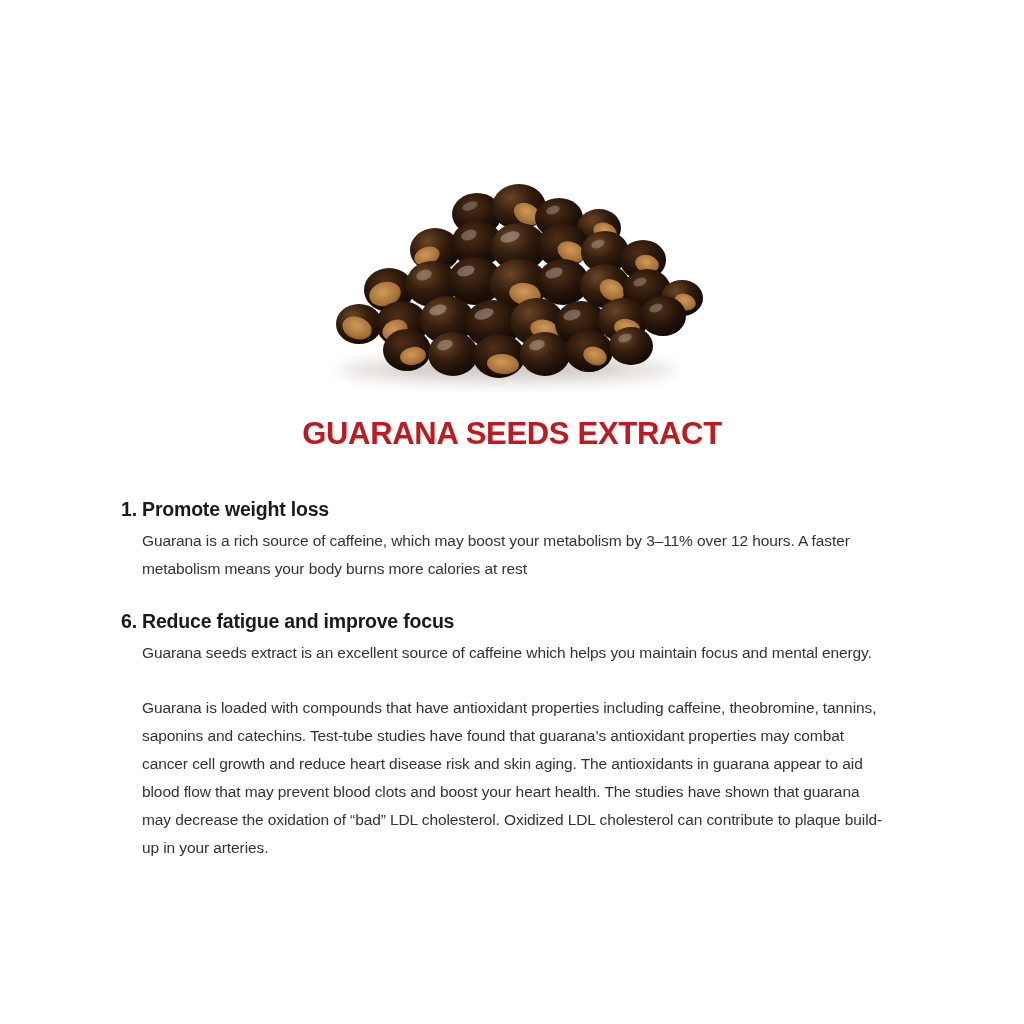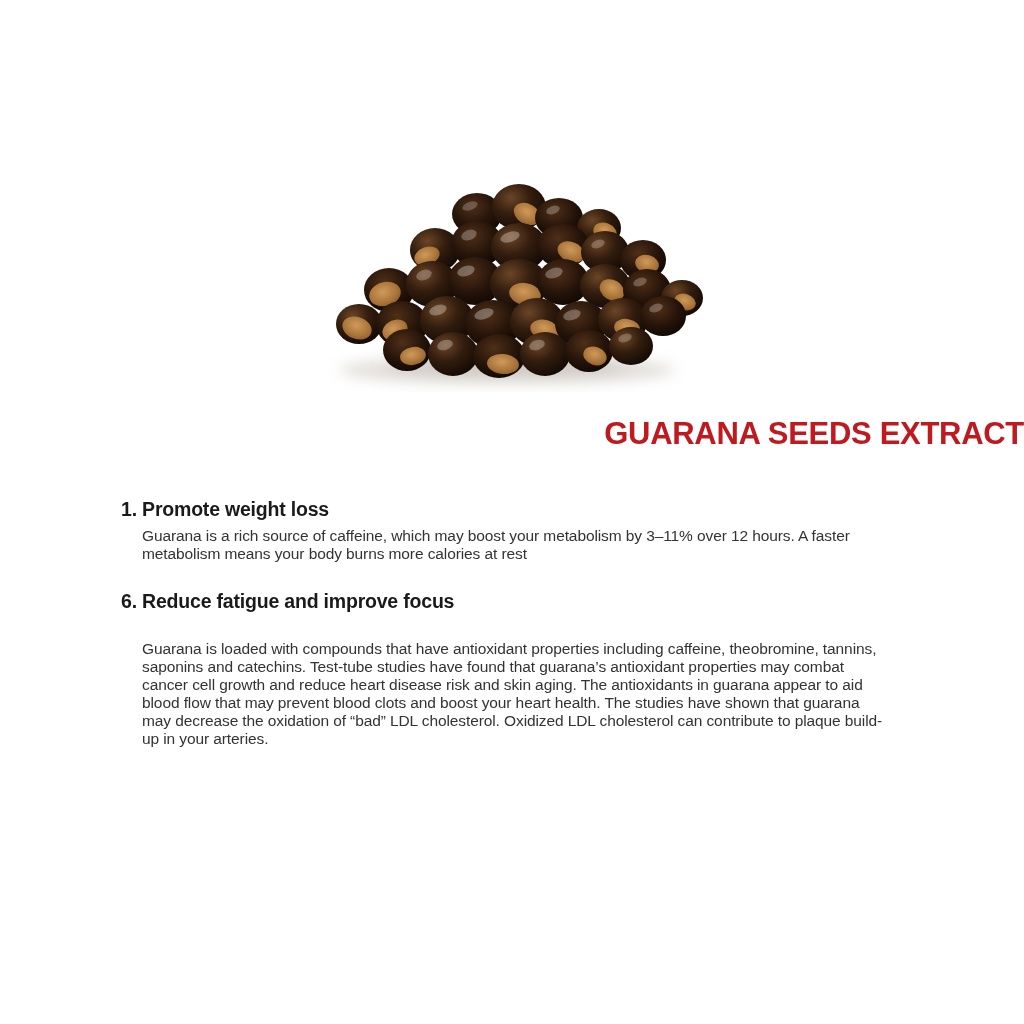--- a/index.html
+++ b/index.html
@@ -11,21 +11,21 @@
     overflow: hidden;
     font-family: "Liberation Sans", "DejaVu Sans", sans-serif;
   }
   .photo {
     width: 410px;
     margin: 152px auto 0 auto;
   }
   .photo svg { display: block; }
   .title {
     margin: 24px 0 0 0;
-    text-align: right;
+    text-align: center;
     font-size: 31px;
     font-weight: bold;
     letter-spacing: -0.3px;
     color: #be1a20;
   }
   .content {
     margin: 46px 0 0 121px;
     width: 770px;
   }
   .benefit { margin: 0 0 27px 0; }
@@ -33,21 +33,21 @@
     margin: 0 0 6px 0;
     font-size: 19.5px;
     font-weight: bold;
     letter-spacing: -0.2px;
     color: #1a1a1a;
   }
   .benefit p {
     margin: 0 0 0 21px;
     max-width: 745px;
     font-size: 15.5px;
-    line-height: 18px;
+    line-height: 28px;
     letter-spacing: -0.1px;
     color: #333333;
   }
 </style>
 </head>
 <body>
 
 <div class="page">
 
   <div class="photo">
@@ -151,20 +151,21 @@
 
   <div class="content">
 
     <section class="benefit">
       <h2>1. Promote weight loss</h2>
       <p>Guarana is a rich source of caffeine, which may boost your metabolism by 3–11% over 12 hours. A faster metabolism means your body burns more calories at rest</p>
     </section>
 
     <section class="benefit">
       <h2>6. Reduce fatigue and improve focus</h2>
+      <p>Guarana seeds extract is an excellent source of caffeine which helps you maintain focus and mental energy.</p>
     </section>
 
     <section class="benefit">
       <p>Guarana is loaded with compounds that have antioxidant properties including caffeine, theobromine, tannins, saponins and catechins. Test-tube studies have found that guarana’s antioxidant properties may combat cancer cell growth and reduce heart disease risk and skin aging. The antioxidants in guarana appear to aid blood flow that may prevent blood clots and boost your heart health. The studies have shown that guarana may decrease the oxidation of “bad” LDL cholesterol. Oxidized LDL cholesterol can contribute to plaque build-up in your arteries.</p>
     </section>
 
   </div>
 </div>
 
 </body></html>

